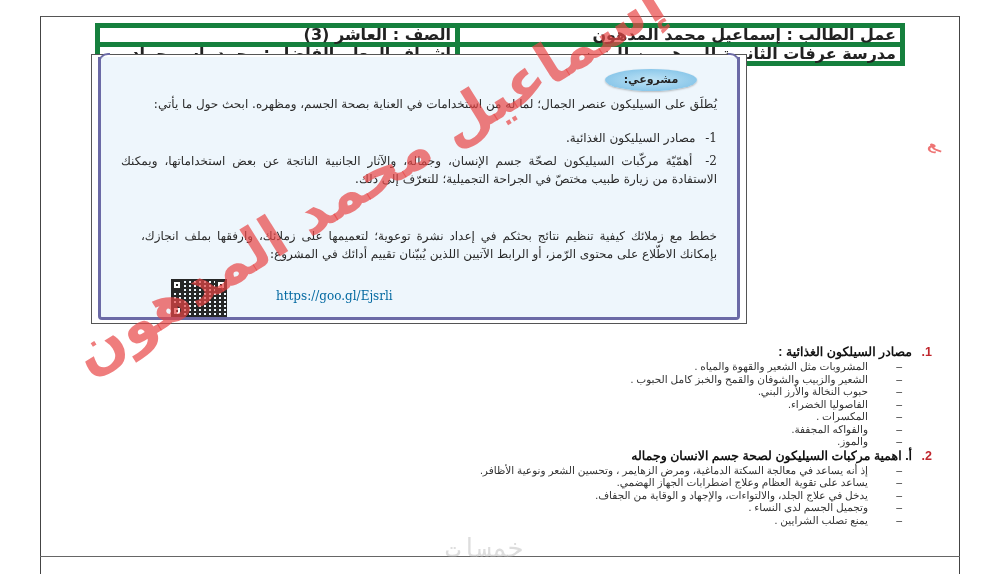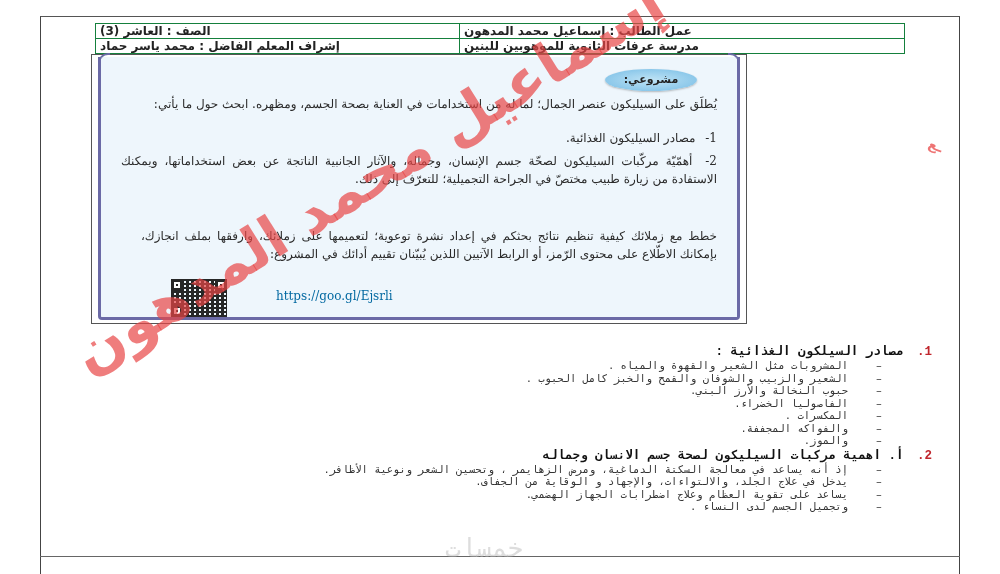--- a/index.html
+++ b/index.html
@@ -21,25 +21,25 @@
       position: absolute; left: 40px; top: 556px; width: 920px; height: 0;
       border-top: 1.5px solid #666;
     }
     
     .header-table {
       position: absolute; left: 95px; top: 23px; width: 810px;
       border-collapse: collapse;
       direction: rtl;
     }
     .header-table td {
-      border: 1px solid #15803d;
+      border: 5px solid #15803d;
       height: 15px;
-      font-size: 12px;
+      font-size: 16px;
       font-weight: bold;
-      text-align: left;
+      text-align: right;
       padding: 0 4px;
       line-height: 14px;
       white-space: nowrap;
     }
     .header-table td.right-col { width: 445px; }
     
     .project-box {
       position: absolute; left: 91px; top: 54px;
       width: 656px; height: 270px;
       border: 1.5px solid #555;
@@ -93,28 +93,28 @@
     .qr .fp::after { content: ""; position: absolute; left: 2px; top: 2px; width: 2px; height: 2px; background: #111; }
     .url {
       position: absolute; left: 175px; top: 232px;
       font-family: "DejaVu Serif", serif; font-size: 12px; color: #0369a1;
       direction: ltr;
     }
     
     .answers {
       position: absolute; right: 68px; top: 344px; width: 760px;
       direction: rtl;
-      font-family: Liberation Mono, monospace;
+      font-family: Liberation Sans, sans-serif;
     }
     .section-title {
       font-size: 12.5px; font-weight: bold; color: #111;
       line-height: 16px; height: 16px;
     }
     .section-title .snum { color: #c0262d; margin-left: 6px; }
-    .bullets { margin-right: 50px; }
+    .bullets { margin-right: 30px; }
     .bullet {
       font-size: 10.5px; line-height: 12.5px; height: 12.5px;
       color: #333; white-space: nowrap;
     }
     .bullet .dash { display: inline-block; width: 34px; text-align: right; }
     
     .wm-red {
       position: absolute; left: 60px; top: 330px;
       font-size: 58px; font-weight: bold; color: rgba(232, 70, 70, 0.7);
       transform: rotate(-32deg); transform-origin: left top;
@@ -196,21 +196,22 @@
     <div class="bullet"><span class="dash">–</span><span>والفواكه المجففة.</span></div>
     <div class="bullet"><span class="dash">–</span><span>والموز.</span></div>
   </div>
 
   <div class="section-title">
     <span class="snum">2.</span>
     <span>أ. اهمية مركبات السيليكون لصحة جسم الانسان وجماله</span>
   </div>
   <div class="bullets">
     <div class="bullet"><span class="dash">–</span><span>إذ أنه يساعد في معالجة السكتة الدماغية، ومرض الزهايمر ، وتحسين الشعر ونوعية الأظافر.</span></div>
+    <div class="bullet"><span class="dash">–</span><span>يساعد على تقوية العظام وعلاج اضطرابات الجهاز الهضمي.</span></div>
     <div class="bullet"><span class="dash">–</span><span>يدخل في علاج الجلد، والالتواءات، والإجهاد و الوقاية من الجفاف.</span></div>
-    <div class="bullet"><span class="dash">–</span><span>يساعد على تقوية العظام وعلاج اضطرابات الجهاز الهضمي.</span></div>
     <div class="bullet"><span class="dash">–</span><span>وتجميل الجسم لدى النساء .</span></div>
+    <div class="bullet"><span class="dash">–</span><span>يمنع تصلب الشرايين .</span></div>
   </div>
 </div>
 
 <div class="wm-red">إسماعيل محمد المدهون</div>
 <div class="wm-red-tail">ـع</div>
 <div class="wm-gray">خمسات</div>
 
 </body></html>

